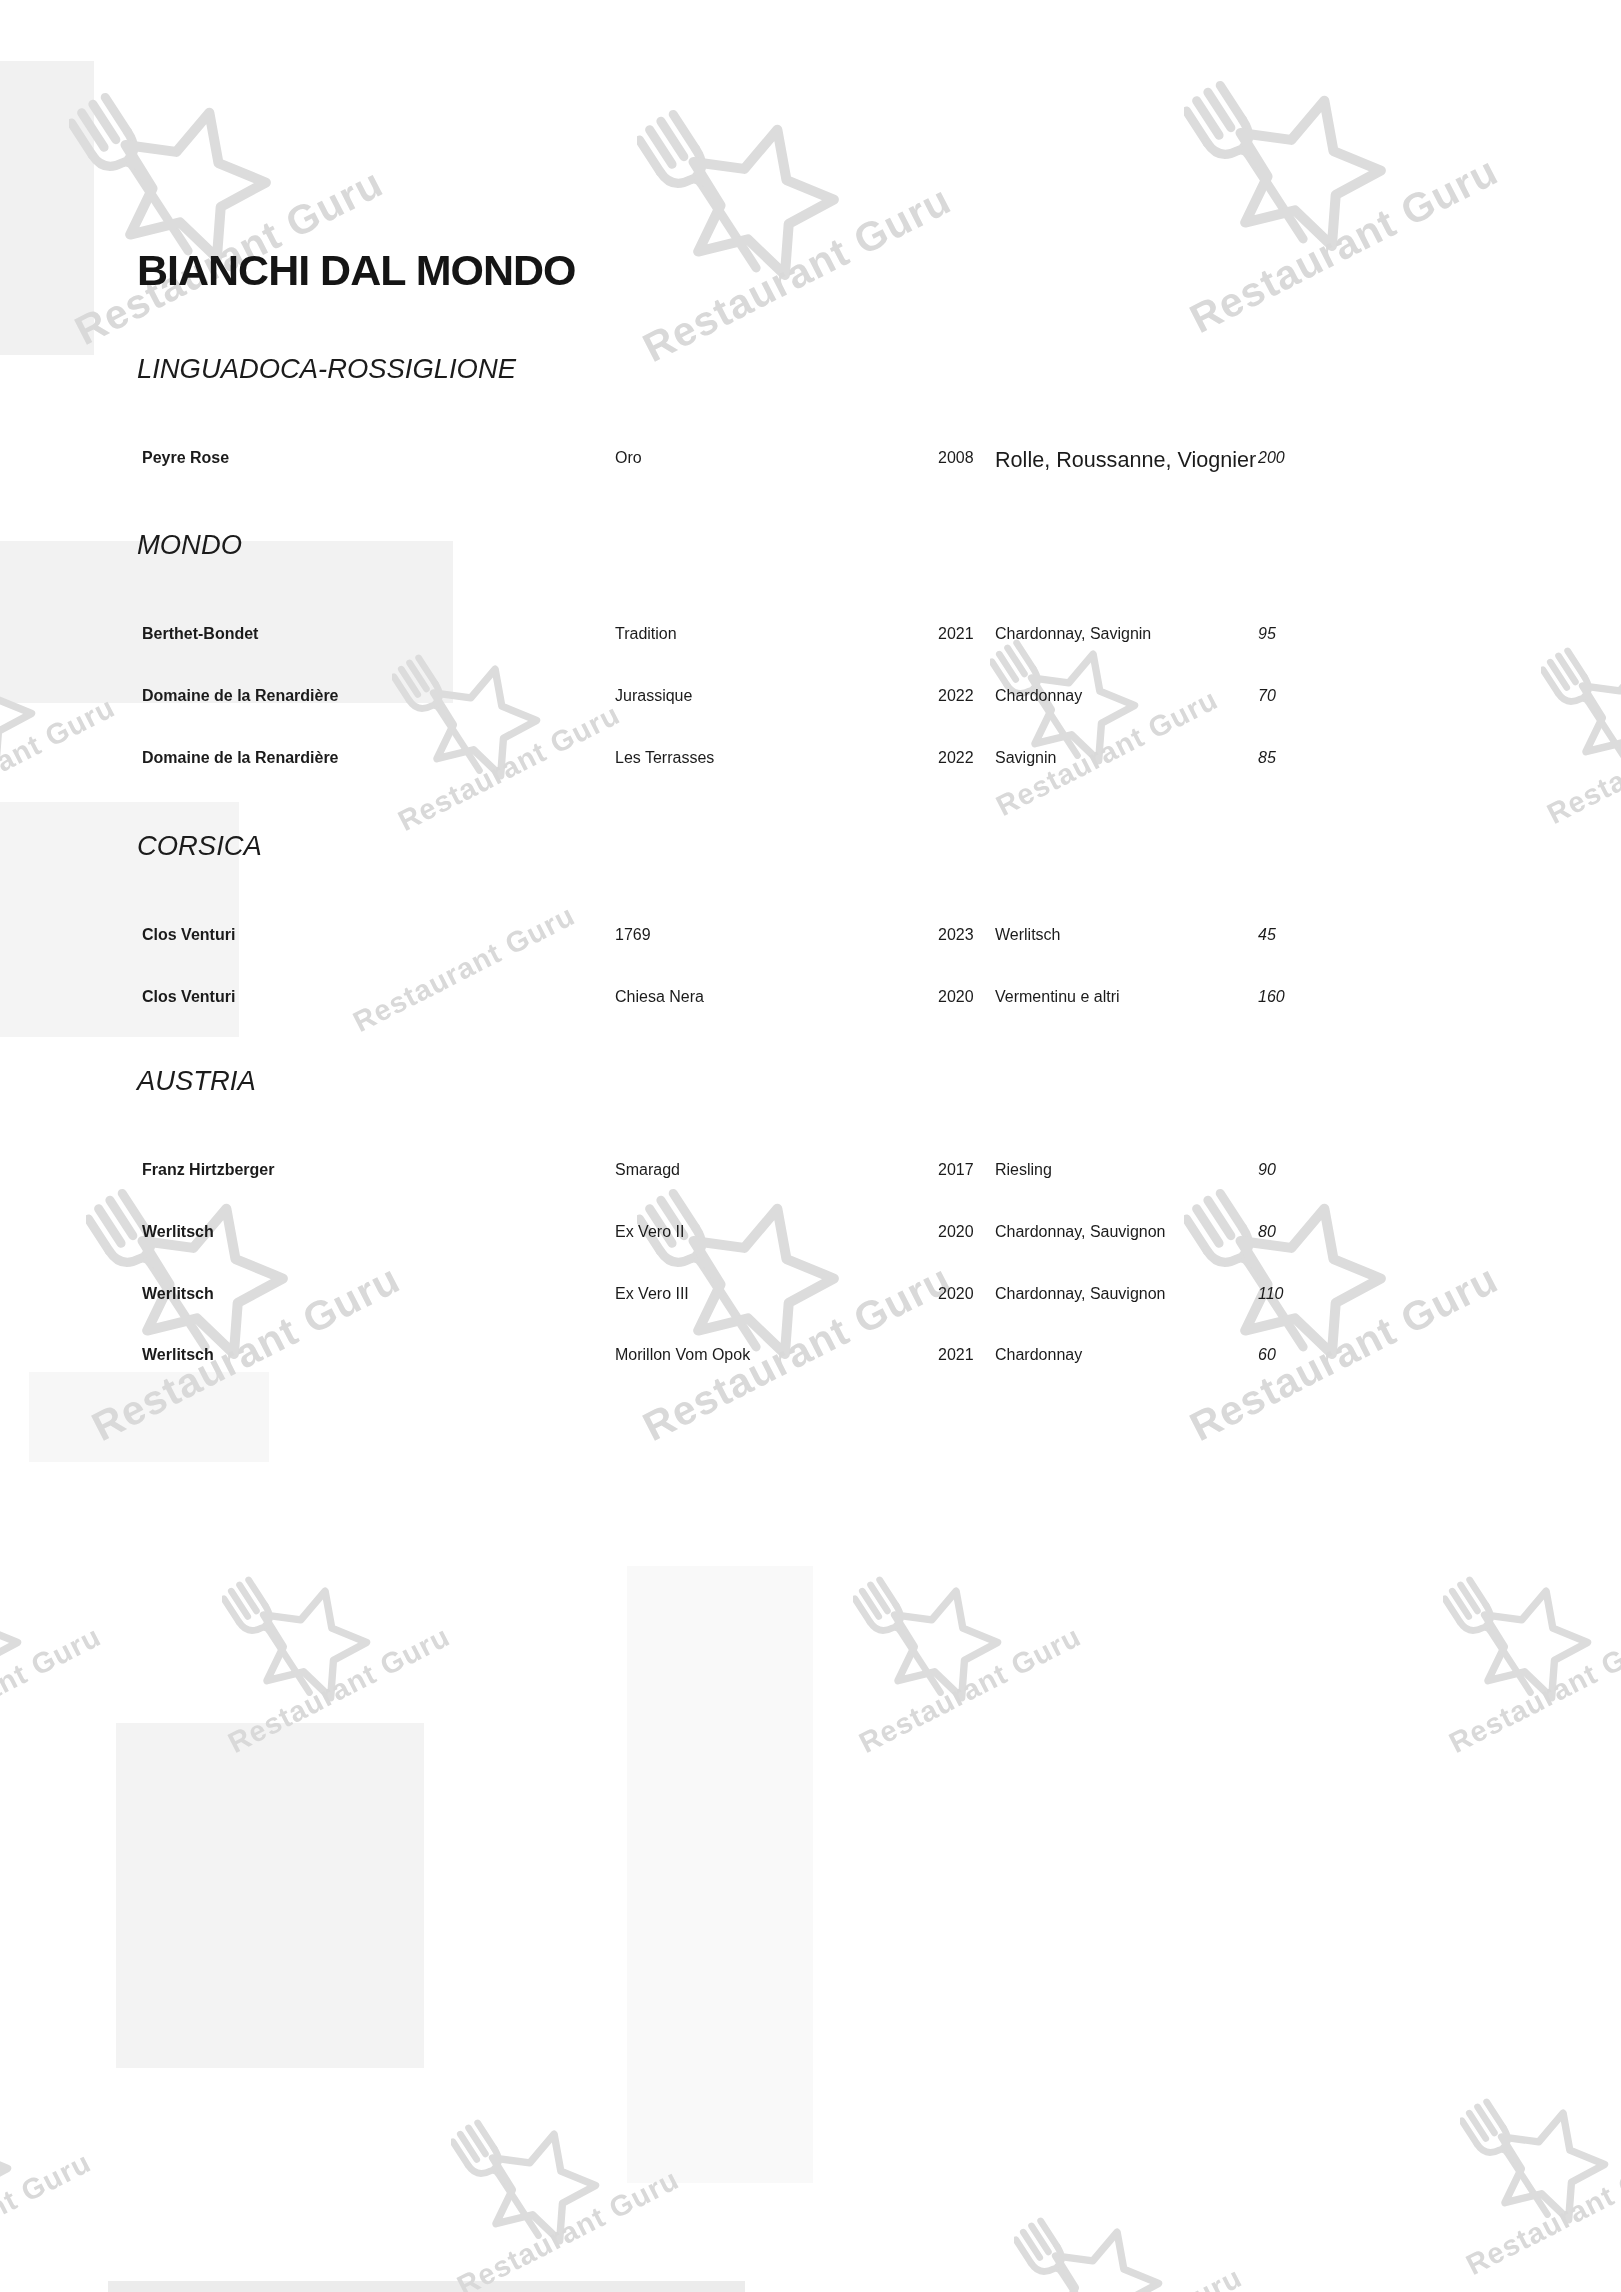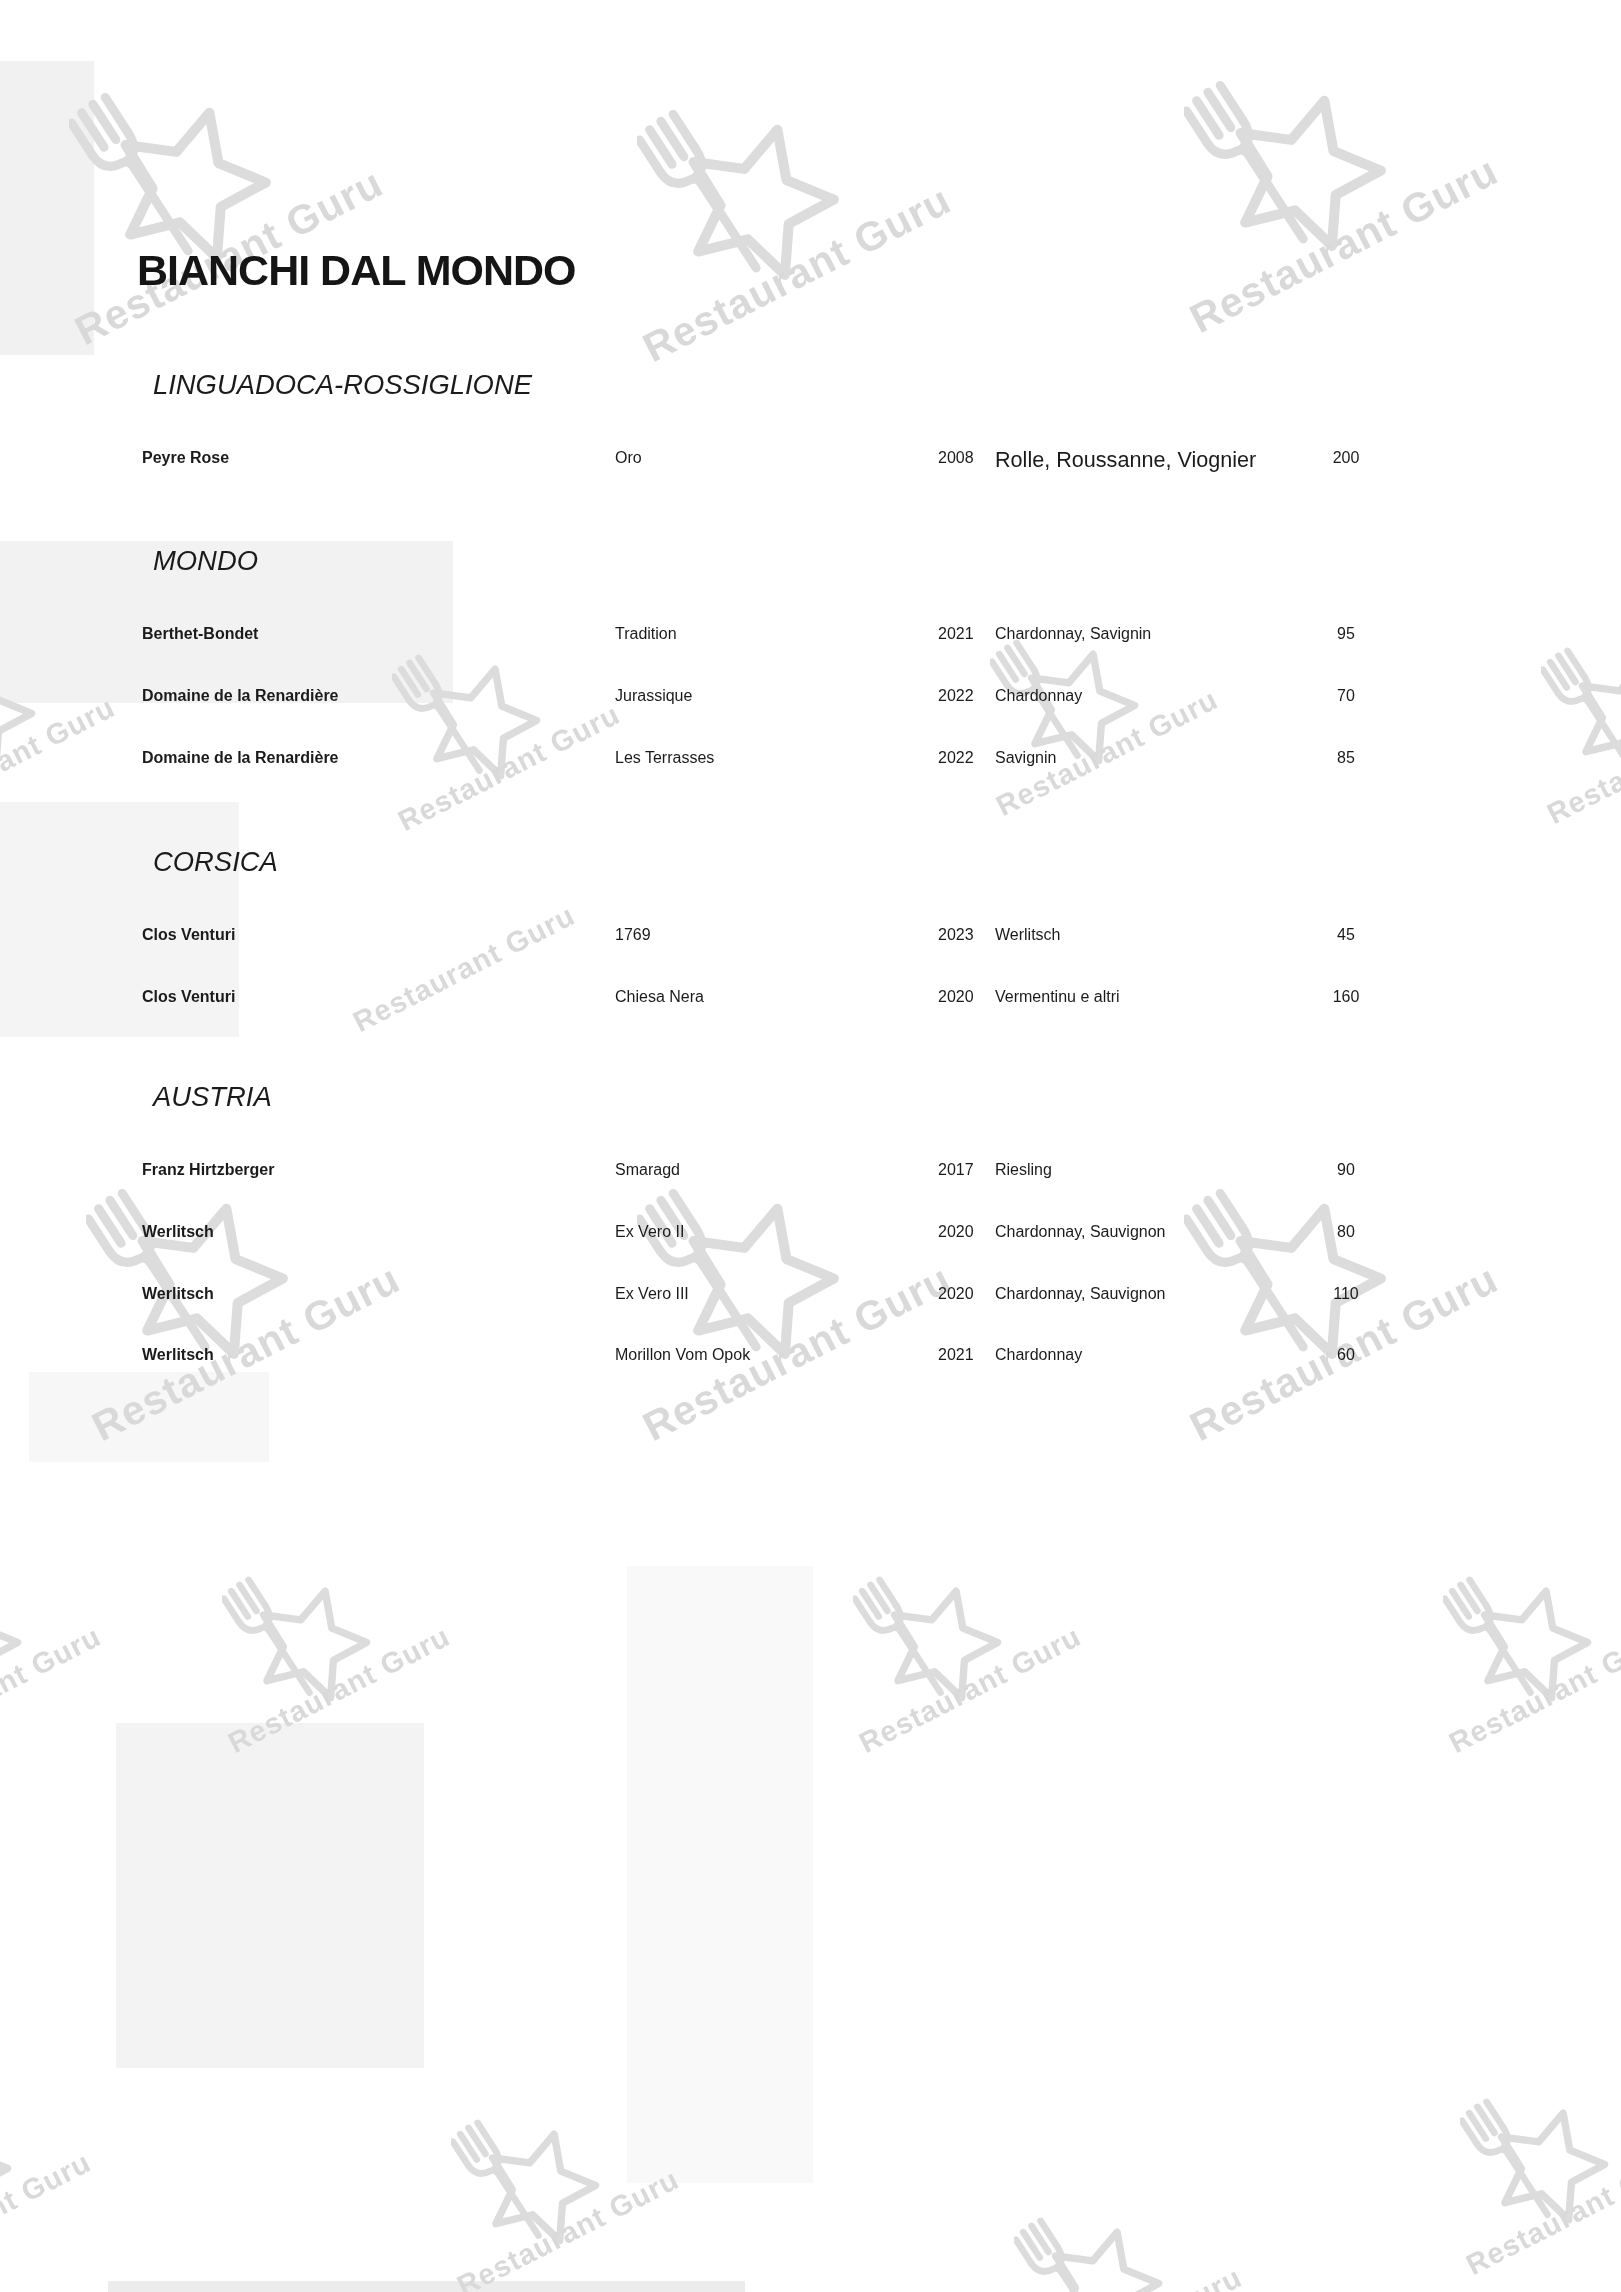--- a/index.html
+++ b/index.html
@@ -33,30 +33,30 @@
   .wm.sm .wm-text{left:15.7px;top:163px;font-size:29px;line-height:33px;}
   
   .content{position:absolute;left:0;top:0;width:100%;height:100%;z-index:2;}
   .title{
     position:absolute;left:137px;top:247px;margin:0;
     font-size:43px;font-weight:700;letter-spacing:-1px;color:#151515;
     line-height:47px;
   }
   .section{position:absolute;left:0;width:100%;}
   .region{
-    position:absolute;left:137px;top:0;margin:16px;
+    position:absolute;left:137px;top:0;margin:0;
     font-size:27.4px;font-weight:400;font-style:italic;line-height:35px;color:#1b1b1b;
   }
   .row{position:absolute;left:0;width:100%;height:41px;}
   .cell{position:absolute;top:0;font-size:16px;line-height:29px;}
   .producer{left:142px;font-weight:700;}
   .wine{left:615px;}
   .year{left:894px;margin-left:44px;}
   .grapes{left:995px;}
-  .price{left:1258px;width:176px;text-align:center;}
+  .price{left:1258px;width:176px;text-align:left;font-style:italic;}
   .section.sec-0 .grapes{font-size:21.6px;top:2px;}
 </style>
 </head>
 <body>
 
 <div class="page">
 
   <div class="tile tile-a"></div>
   <div class="tile tile-b"></div>
   <div class="tile tile-c"></div>

